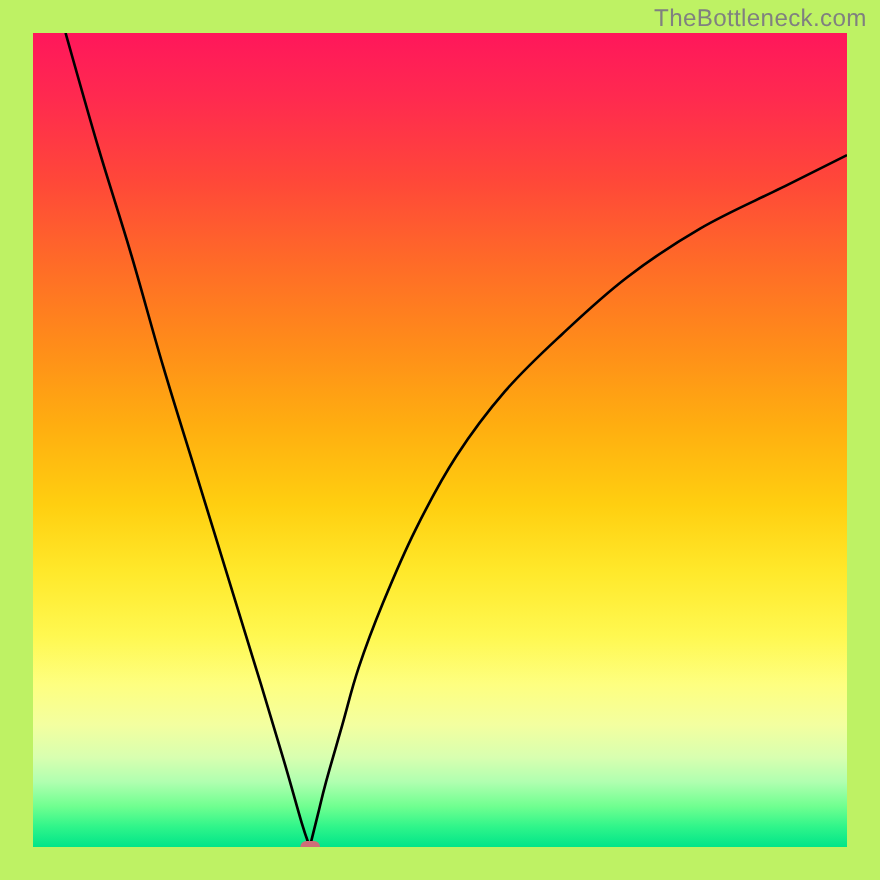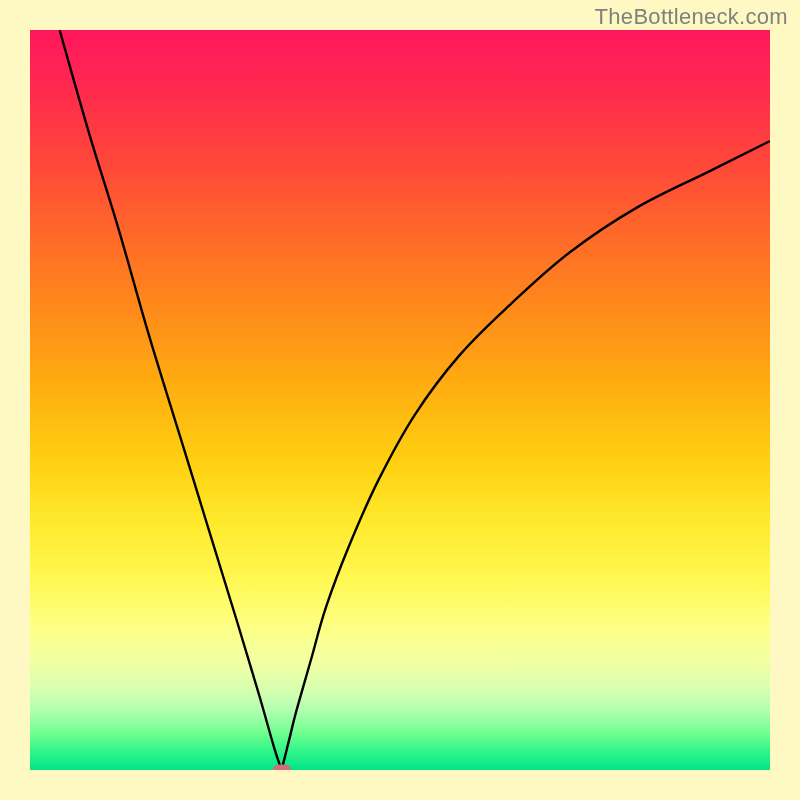--- a/index.html
+++ b/index.html
@@ -10,21 +10,21 @@
     background: #000;
     overflow: hidden;
     font-family: Arial, Helvetica, sans-serif;
   }
   .frame {
     position: absolute;
     top: 0;
     left: 0;
     width: 800px;
     height: 800px;
-    background: #fef9c3;
+    background: #bef264;
   }
   .plot-area {
     position: absolute;
     top: 30px;
     left: 30px;
     width: 740px;
     height: 740px;
     overflow: hidden;
     background: linear-gradient(
       to bottom,

